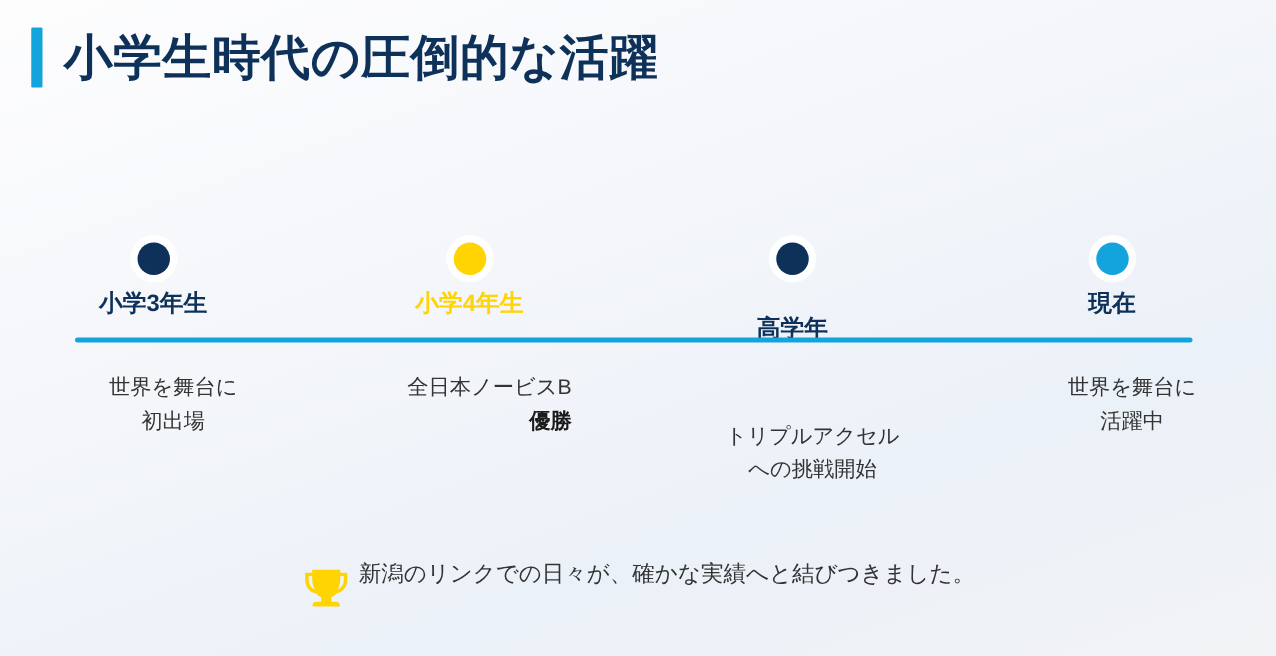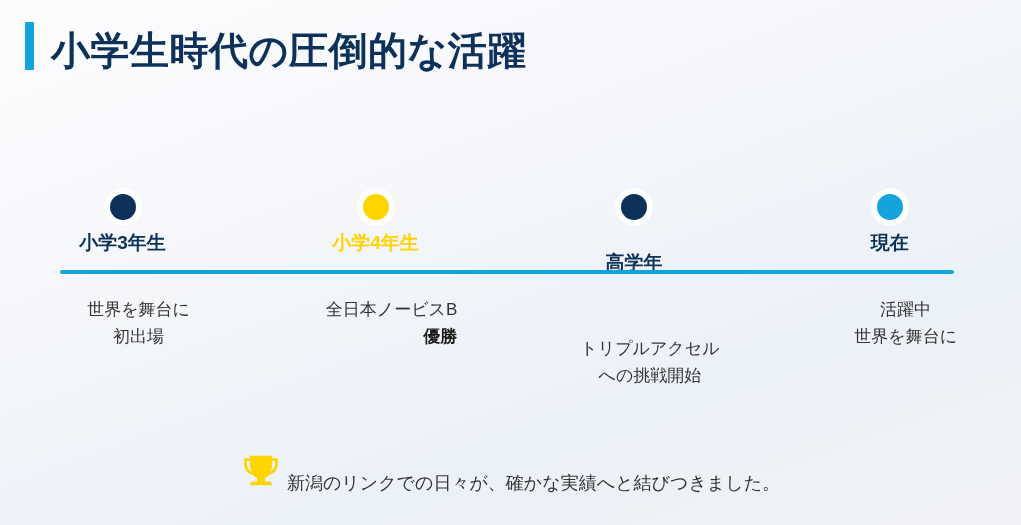--- a/index.html
+++ b/index.html
@@ -21,21 +21,21 @@
     inset: 0;
     background: linear-gradient(160deg, #fdfdfe 0%, #f4f6fa 40%, #ebf1f8 72%, #f2f3f5 100%);
   }
 
   
   .title-row {
     position: absolute;
     left: 25px;
     top: 22px;
     display: flex;
-    align-items: flex-end;
+    align-items: center;
   }
   .title-bar {
     width: 9px;
     height: 48px;
     background: #13a3dd;
     border-radius: 1px;
     margin-right: 17px;
   }
   .title-text {
     font-size: 39px;
@@ -113,21 +113,21 @@
     color: #1a1a1a;
   }
 
   
   .caption {
     position: absolute;
     left: 0;
     right: 0;
     top: 450px;
     display: flex;
-    align-items: flex-end;
+    align-items: flex-start;
     justify-content: center;
   }
   .trophy-icon {
     width: 40px;
     height: 44px;
     margin-right: 6px;
     flex: none;
     display: block;
   }
   .caption-text {
@@ -171,22 +171,22 @@
       </div>
       <div class="desc-block" style="left: 35.3%; text-align: right;">
         <div class="desc-line">全日本ノービスB</div>
         <div class="desc-line strong">優勝</div>
       </div>
       <div class="desc-block" style="left: 64.2%; margin-top: 39px;">
         <div class="desc-line">トリプルアクセル</div>
         <div class="desc-line">への挑戦開始</div>
       </div>
       <div class="desc-block" style="left: 92.8%;">
+        <div class="desc-line">世界を舞台に</div>
         <div class="desc-line">活躍中</div>
-        <div class="desc-line">世界を舞台に</div>
       </div>
     </div>
 
   <div class="caption">
     <svg class="trophy-icon" viewBox="0 0 64 64" aria-hidden="true">
       <path class="trophy-path" d="M14 6 h36 v4 h9 v9 c0 9.2 -6.1 16.2 -14.2 17.6 c-1.7 2.2 -3.9 3.8 -6.3 4.6 V47 h6 a5 5 0 0 1 5 5 v1 H14.5 v-1 a5 5 0 0 1 5 -5 h6 v-5.8 c-2.4 -0.8 -4.6 -2.4 -6.3 -4.6 C11.1 35.2 5 28.2 5 19 v-9 h9 z M14 14 H9.5 v5 c0 5.9 3.2 10.6 7.8 12.3 C15.1 27.3 14 22.6 14 18 z M50 14 v4 c0 4.6 -1.1 9.3 -3.3 13.3 C51.3 29.6 54.5 24.9 54.5 19 v-5 z" fill="#ffd400"></path>
     </svg>
     <div class="caption-text">新潟のリンクでの日々が、確かな実績へと結びつきました。</div>
   </div>
 

